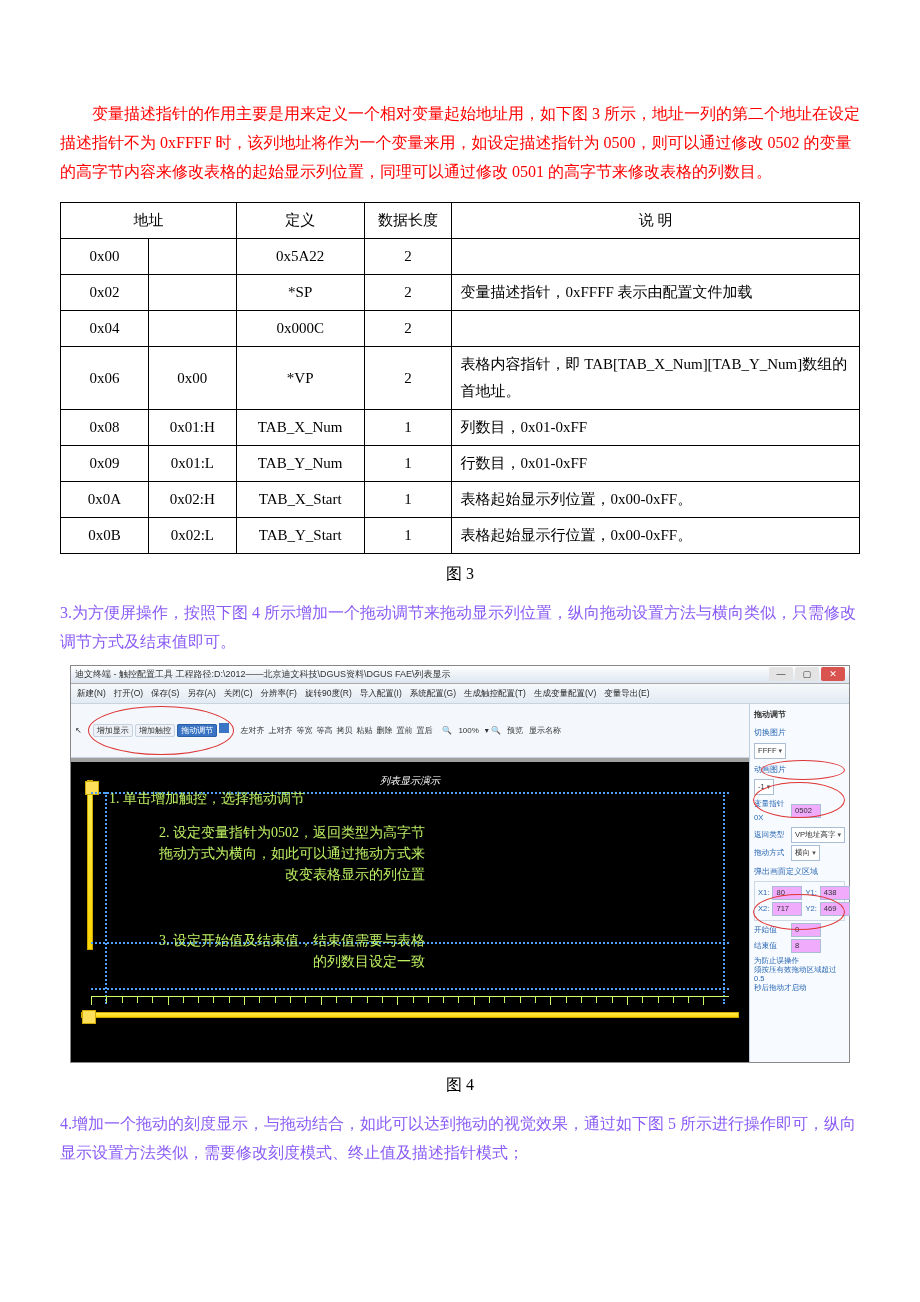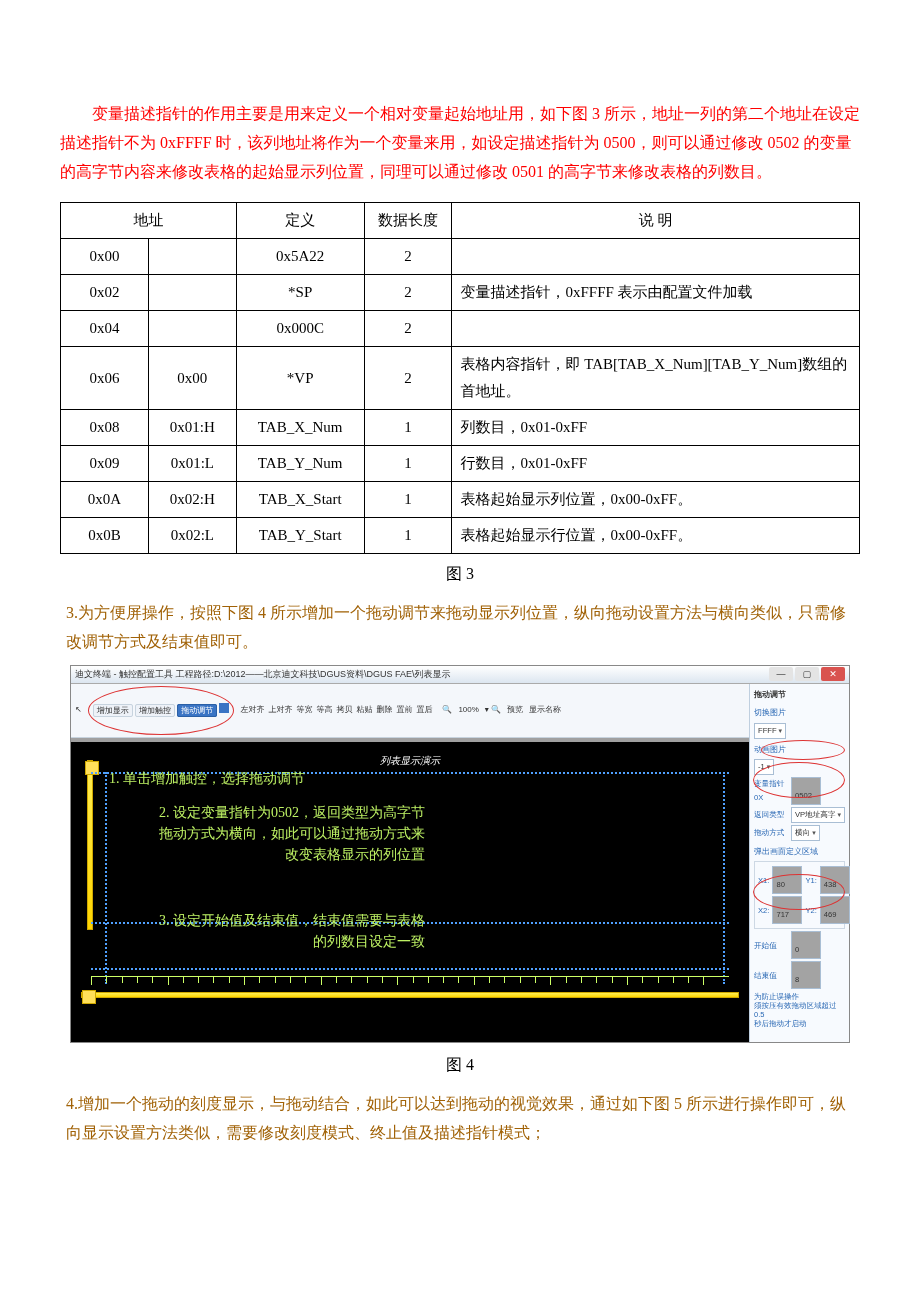--- a/index.html
+++ b/index.html
@@ -11,23 +11,22 @@
     color: #000;
     background: #fff;
     padding: 100px 60px 40px 60px;
   }
   .para-red {
     color: #ff0000;
     text-indent: 2em;
     margin-bottom: 16px;
   }
   .para {
-    color: #a16207;
+    color: #8b5cf6;
     margin-bottom: 8px;
-    margin-left: 6px;
   }
   table.data-table {
     border-collapse: collapse;
     width: 100%;
     margin: 4px 0 0 0;
     font-size: 15px;
   }
   table.data-table th, table.data-table td {
     border: 1px solid #000;
     padding: 4px 6px;
@@ -191,21 +190,21 @@
     background:#f7fafe;
     padding: 4px 4px;
     font-size:8px;
     color:#333;
     position: relative;
   }
   .rp-title { font-weight:bold; margin-bottom:2px; }
   .rp-sec { color:#2a68b4; margin:4px 0 2px 0; }
   .rp-row { display:flex; align-items:center; gap:3px; margin:2px 0; font-size:7.6px; }
   .rp-row .lab { color:#2a68b4; width:34px; }
-  .rp-row .val { background:#a3a3a3; border:1px solid #a9bed4; padding:12px 3px; min-width:30px; height:28px; line-height:12px; }
+  .rp-row .val { background:#f0abfc; border:1px solid #a9bed4; padding:0 3px; min-width:30px; height:14px; line-height:12px; }
   .rp-row .sel { background:#fff; border:1px solid #a9bed4; padding:0 3px; height:16px; line-height:12px; display:flex; align-items:center; gap:2px;}
   .rp-row .sel::after{content:"▾"; font-size:7px; color:#555;}
   .rp-box { border:1px solid #cdd8e4; padding:2px 3px; margin:2px 0; }
   .ellipse {
     position:absolute;
     border:1.5px solid #d33;
     border-radius:50%;
     pointer-events:none;
   }
   .e1 { right:4px; top:56px; width:84px; height:20px; }
@@ -301,20 +300,34 @@
 <div class="app-window">
   <div class="titlebar">
     <span>迪文终端 - 触控配置工具 工程路径:D:\2012——北京迪文科技\DGUS资料\DGUS FAE\列表显示</span>
     <span class="grow"></span>
     <div class="winbtns">
       <span class="winbtn other">—</span>
       <span class="winbtn other">▢</span>
       <span class="winbtn close">✕</span>
     </div>
   </div>
+  <div class="menubar" id="menubar">
+      <span>新建(N)</span>
+      <span>打开(O)</span>
+      <span>保存(S)</span>
+      <span>另存(A)</span>
+      <span>关闭(C)</span>
+      <span>分辨率(F)</span>
+      <span>旋转90度(R)</span>
+      <span>导入配置(I)</span>
+      <span>系统配置(G)</span>
+      <span>生成触控配置(T)</span>
+      <span>生成变量配置(V)</span>
+      <span>变量导出(E)</span>
+    </div>
   <div class="app-body">
 
 
     <div class="center-panel" style="padding:0;">
       <div class="toolbar">
         <span>↖</span>
         <span class="ellipse-red">
           <span class="btn">增加显示</span>
           <span class="btn">增加触控</span>
           <span class="btn sel">拖动调节</span>

